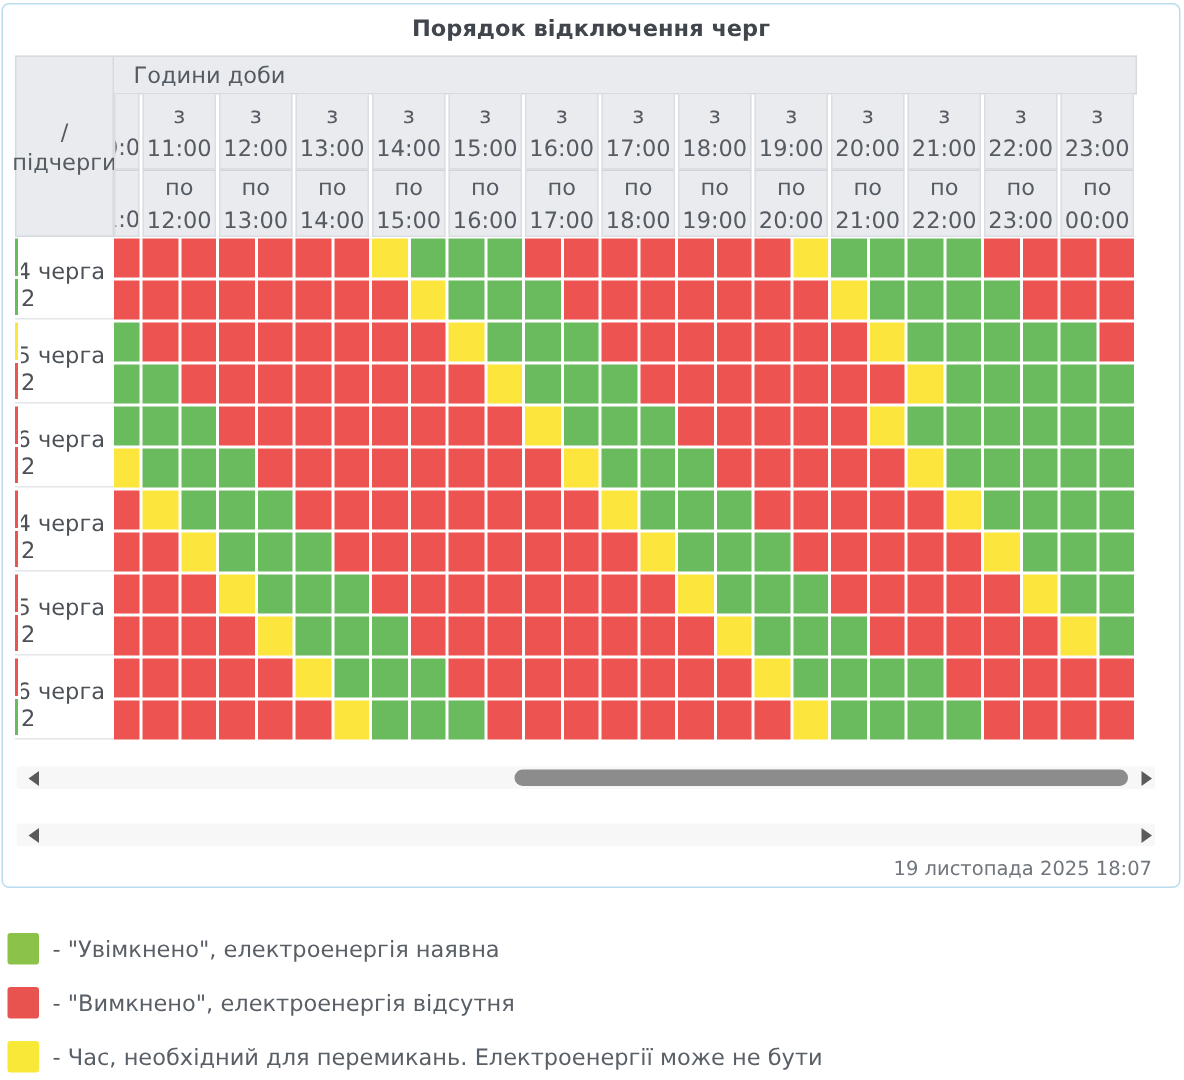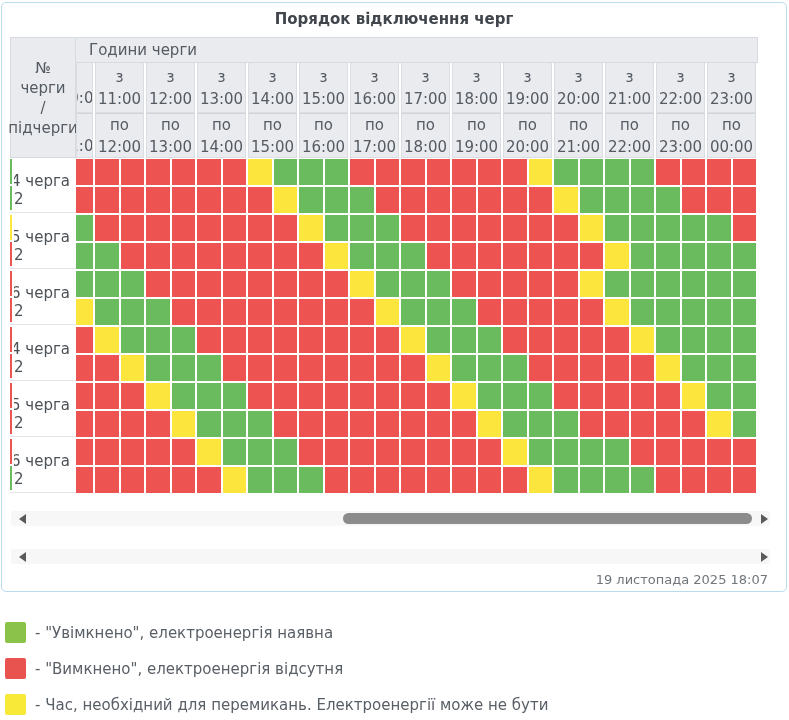--- a/index.html
+++ b/index.html
@@ -83,26 +83,25 @@
   .legend-text { font-size: 15px; color: #595f66; }
 </style>
 </head>
 <body>
 
 <div class="widget">
   <div class="title">Порядок відключення черг</div>
 
   <div class="thead">
     <div class="corner">
-      <span>№ черги</span>
       <span>/</span>
       <span>підчерги</span>
     </div>
     <div class="hours-block">
-      <div class="hours-title">Години черги</div>
+      <div class="hours-title">Години доби</div>
       <div class="hour-cols" id="hour-cols">
           <div class="hcol partial">
             <div class="hcell top">
               <span>з 10:00</span>
             </div>
             <div class="hcell bot">
               <span>по 11:00</span>
             </div>
           </div>
           <div class="hcol">

